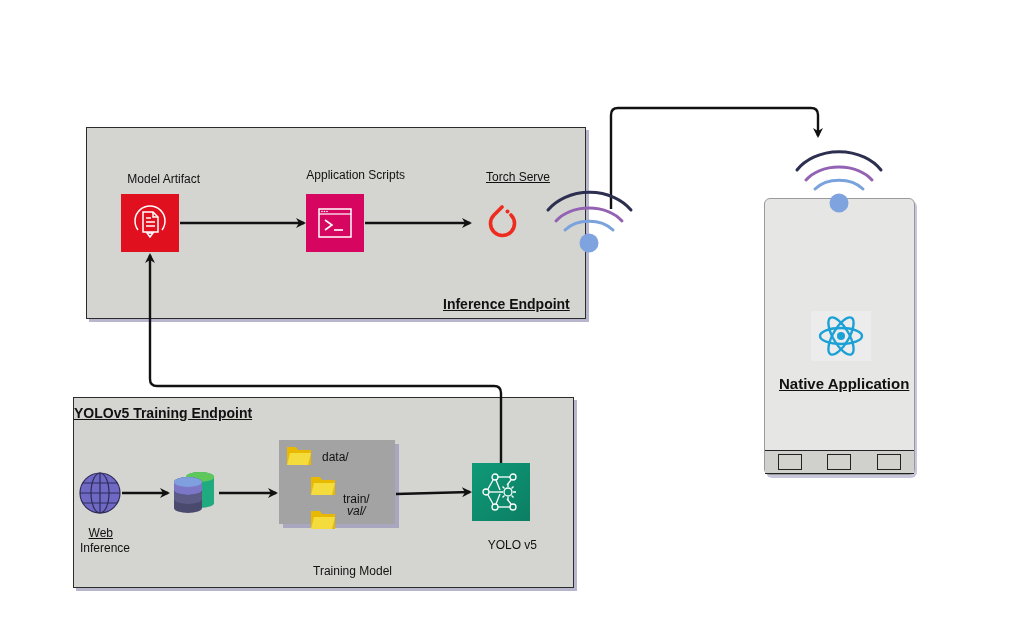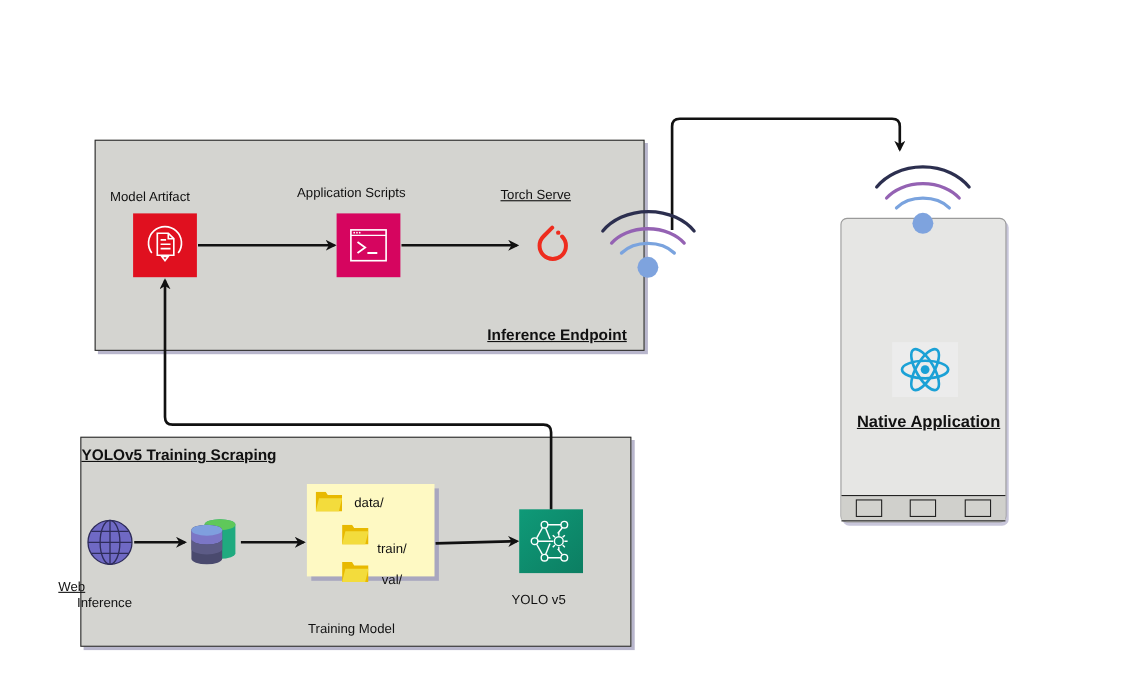--- a/index.html
+++ b/index.html
@@ -1,25 +1,25 @@
 <!DOCTYPE html>
 <html><head>
 <meta charset="utf-8">
 <style>
   html,body{margin:0;padding:0;background:#ffffff;}
   body{width:1024px;height:617px;position:relative;overflow:hidden;font-family:"Liberation Sans",sans-serif;color:#111;}
   .panel{position:absolute;background:#d4d4d0;border:1.5px solid #2b2b2b;box-shadow:3px 3px 0 #b8b6cc;}
-  .label{position:absolute;font-size:12px;color:#111;white-space:nowrap;text-align:left;}
+  .label{position:absolute;font-size:12px;color:#111;white-space:nowrap;text-align:right;}
   .title-u{position:absolute;font-size:14px;font-weight:bold;text-decoration:underline;white-space:nowrap;color:#111;}
   .iconbox{position:absolute;width:58px;height:58px;display:flex;align-items:center;justify-content:center;}
   svg.overlay{position:absolute;left:0;top:0;width:1024px;height:617px;pointer-events:none;}
   .phone{position:absolute;left:764px;top:198px;width:149px;height:275px;background:#e6e6e4;border:1.5px solid #9a9a9a;border-radius:6px;box-shadow:2px 3px 0 #c8c6da;}
   .phone-bar{position:absolute;left:0;right:0;bottom:0;height:22px;background:#d0d0cc;border-top:1.5px solid #222;border-bottom:1.5px solid #222;display:flex;justify-content:space-around;align-items:center;}
   .phone-btn{width:22px;height:14px;border:1.5px solid #222;background:#d2d2ce;}
-  .datafolder{position:absolute;left:279px;top:440px;width:116px;height:84px;background:#fef9c3;box-shadow:4px 4px 0 #a9a7bf;}
+  .datafolder{position:absolute;left:279px;top:440px;width:116px;height:84px;background:#a3a3a3;box-shadow:4px 4px 0 #a9a7bf;}
   .folder{position:absolute;width:24px;height:18px;}
   .ftext{position:absolute;font-size:12px;color:#111;}
 </style>
 </head>
 <body>
 
 <div class="panel" style="left:86px;top:127px;width:498px;height:190px;"></div>
 <div class="title-u" style="left:443px;top:296px;">Inference Endpoint</div>
 
 <div class="label" style="left:100px;top:172px;width:100px;">Model Artifact</div>
@@ -50,21 +50,21 @@
 
 <div class="label" style="left:455px;top:170px;width:95px;text-decoration:underline;">Torch Serve</div>
 <div class="iconbox" style="left:474px;top:194px;">
   <svg width="40" height="44" viewBox="0 0 40 44">
     <path d="M19 6 L11 14 A12 12 0 1 0 28 14" fill="none" stroke="#ee2c1e" stroke-width="3.6" stroke-linecap="round"></path>
     <circle cx="24.5" cy="10.5" r="2" fill="#ee2c1e"></circle>
   </svg>
 </div>
 
 <div class="panel" style="left:73px;top:397px;width:499px;height:189px;"></div>
-<div class="title-u" style="left:74px;top:405px;">YOLOv5 Training Scraping</div>
+<div class="title-u" style="left:74px;top:405px;">YOLOv5 Training Endpoint</div>
 
 <div class="iconbox" style="left:76px;top:469px;width:48px;height:48px;">
   <svg width="44" height="44" viewBox="0 0 44 44">
     <circle cx="22" cy="22" r="20" fill="#6f69c4" stroke="#2e2c5a" stroke-width="1.2"></circle>
     <ellipse cx="22" cy="22" rx="9" ry="20" fill="none" stroke="#2e2c5a" stroke-width="1.2"></ellipse>
     <line x1="22" y1="2" x2="22" y2="42" stroke="#2e2c5a" stroke-width="1.2"></line>
     <line x1="2" y1="22" x2="42" y2="22" stroke="#2e2c5a" stroke-width="1.2"></line>
     <path d="M5 12 h34 M5 32 h34" stroke="#2e2c5a" stroke-width="1.2"></path>
   </svg>
 </div>
@@ -90,21 +90,21 @@
   <span class="ftext" style="left:43px;top:10px;">data/</span>
   <svg class="folder" style="left:32px;top:37px;" viewBox="0 0 24 18">
       <path d="M0 0 h9 l2 3 h13 v15 h-24 z" fill="#e8b900"></path>
       <path d="M3 6 h21 l-3 12 h-21 z" fill="#f3dc3c"></path>
     </svg>
   <span class="ftext" style="left:64px;top:40px;margin-top:12px;">train/</span>
   <svg class="folder" style="left:32px;top:71px;" viewBox="0 0 24 18">
       <path d="M0 0 h9 l2 3 h13 v15 h-24 z" fill="#e8b900"></path>
       <path d="M3 6 h21 l-3 12 h-21 z" fill="#f3dc3c"></path>
     </svg>
-  <span class="ftext" style="left:68px;top:80px;">val/</span>
+  <span class="ftext" style="left:68px;top:64px;font-style:italic;">val/</span>
 </div>
 <div class="label" style="left:280px;top:564px;width:112px;">Training Model</div>
 
 <div class="iconbox" style="left:472px;top:463px;background:linear-gradient(135deg,#0f9a78,#0c7e62);">
   <svg width="44" height="44" viewBox="0 0 44 44">
     <g stroke="#fff" stroke-width="1.3" fill="none">
       <circle cx="16" cy="7" r="3"></circle>
         <circle cx="34" cy="7" r="3"></circle>
       <circle cx="7" cy="22" r="3"></circle>
       <circle cx="16" cy="37" r="3"></circle>

